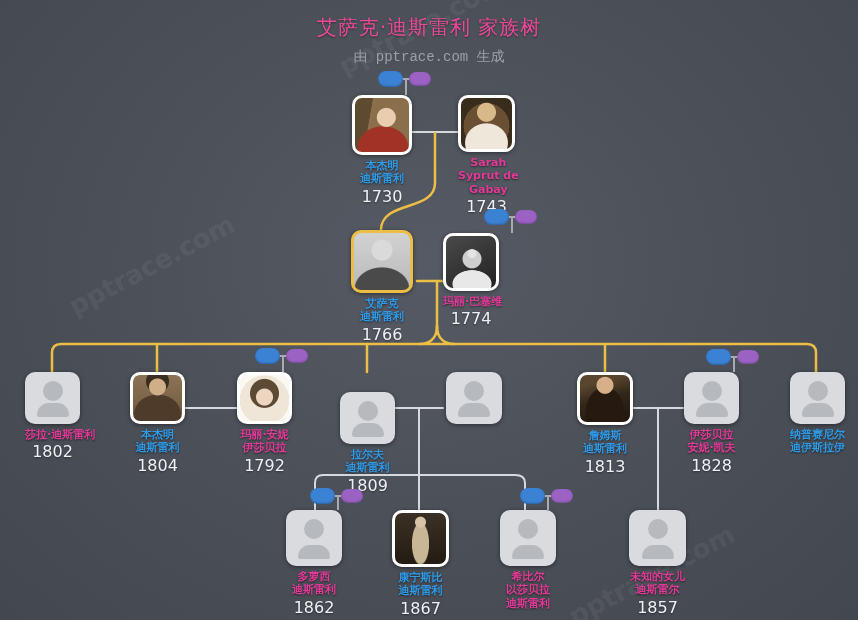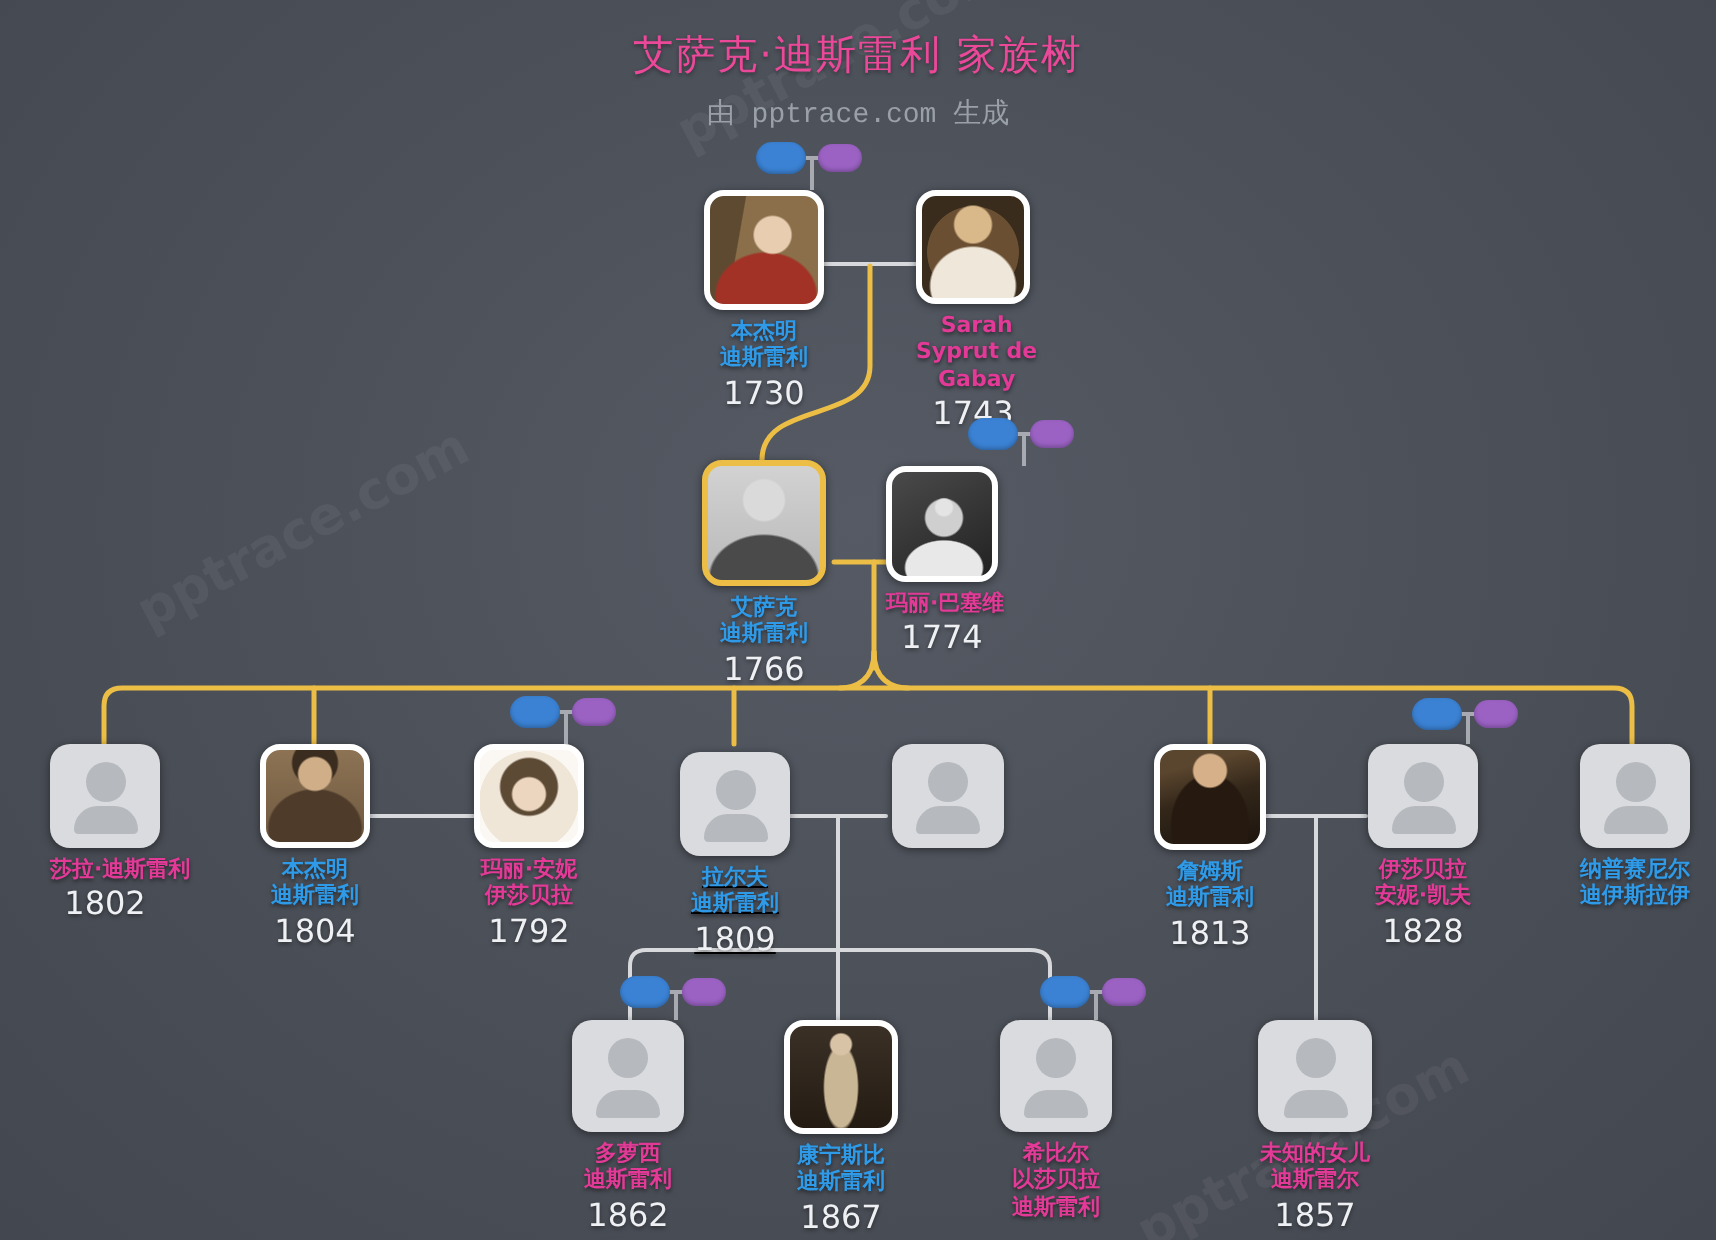--- a/index.html
+++ b/index.html
@@ -188,21 +188,21 @@
   <div class="pname">本杰明
 迪斯雷利</div>
   <div class="pyear">1804</div>
 </div>
 <div class="node g3 female" style="left:237px; top:372px; width:55px;">
   <div class="photo art-mary-anne"></div>
   <div class="pname">玛丽·安妮
 伊莎贝拉</div>
   <div class="pyear">1792</div>
 </div>
-<div class="node g3 male" style="left:340px; top:376px; width:55px;text-decoration:underline;">
+<div class="node g3 male" style="left:340px; top:392px; width:55px;">
   <div class="photo ph"></div>
   <div class="pname">拉尔夫
 迪斯雷利</div>
   <div class="pyear">1809</div>
 </div>
 <div class="node g3" style="left:446px; top:372px; width:56px;">
   <div class="photo ph" style="width:56px;"></div>
 </div>
 <div class="node g3 male" style="left:577px; top:372px; width:56px;">
   <div class="photo art-james" style="width:56px;height:53px;"></div>

